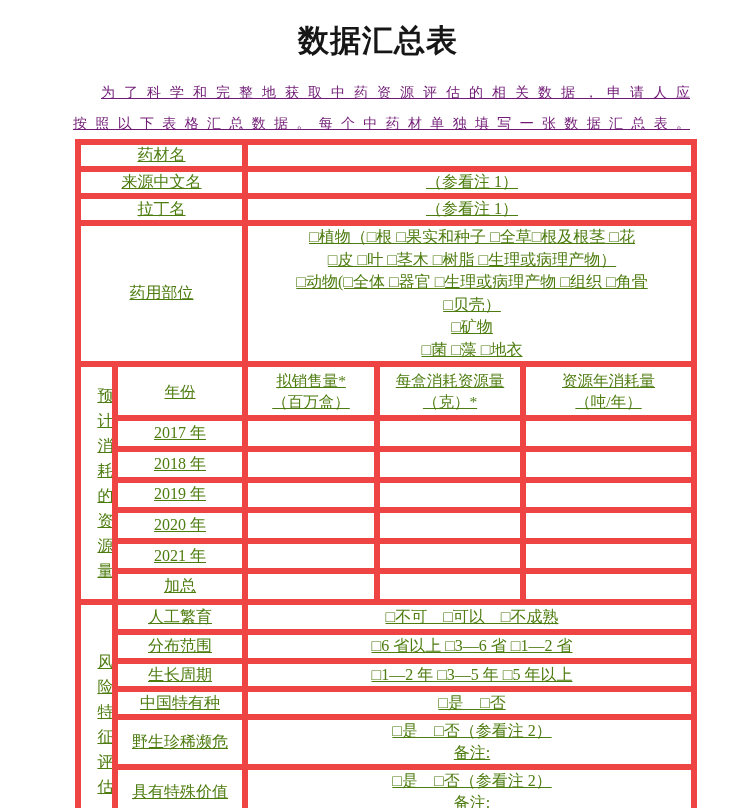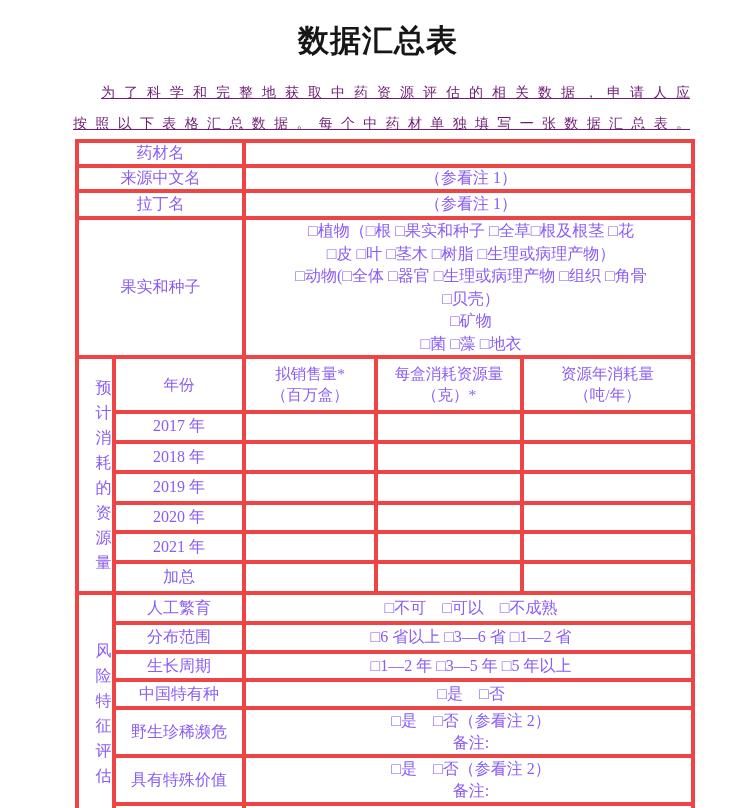--- a/index.html
+++ b/index.html
@@ -48,26 +48,27 @@
   table.summary {
     position: absolute;
     left: 75px;
     top: 139px;
     width: 616px;
     border-collapse: collapse;
     table-layout: fixed;
     border: 2px solid #2a2a2a;
   }
   td {
-    border: 4px solid #ef4444;
+    border: 6px solid #ef4444;
     font-size: 16px;
     vertical-align: middle;
     padding: 0;
     overflow: hidden;
-    color: #8b5cf6;
+    color: #4d7c0f;
+    text-decoration: underline;
   }
   td.lbl {
     text-align: center;
     padding: 0 2px;
   }
   td.val {
     text-align: center;
     padding: 0 4px 0 9px;
   }
   td.parts {
@@ -122,21 +123,21 @@
     <tr style="height:24px">
       <td colspan="2" class="lbl">来源中文名</td>
       <td colspan="3" class="val">（参看注 1）</td>
     </tr>
     <tr style="height:27px">
       <td colspan="2" class="lbl">拉丁名</td>
       <td colspan="3" class="val">（参看注 1）</td>
     </tr>
 
     <tr style="height:137px">
-      <td colspan="2" class="lbl">果实和种子</td>
+      <td colspan="2" class="lbl">药用部位</td>
       <td colspan="3" class="val parts">
         <div>□植物（□根 □果实和种子 □全草□根及根茎 □花</div>
         <div>□皮 □叶 □茎木 □树脂 □生理或病理产物）</div>
         <div>□动物(□全体 □器官 □生理或病理产物 □组织 □角骨</div>
         <div>□贝壳）</div>
         <div>□矿物</div>
         <div>□菌 □藻 □地衣</div>
       </td>
     </tr>
 

